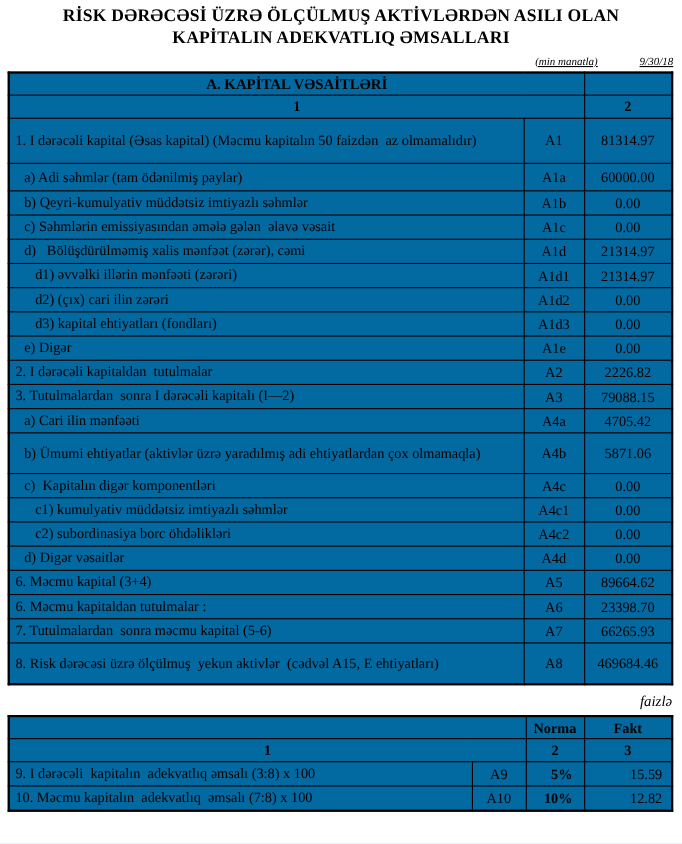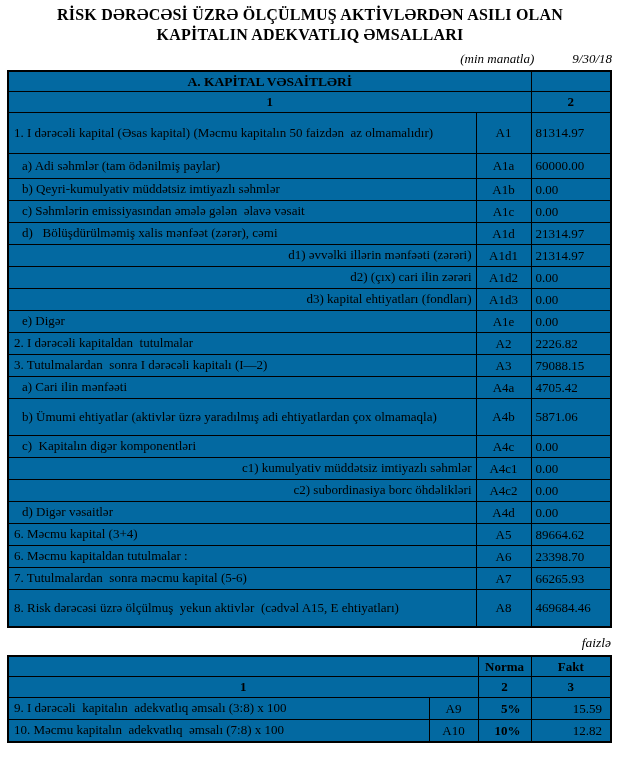--- a/index.html
+++ b/index.html
@@ -19,22 +19,23 @@
     line-height:1.28;
     padding-top:5px;
     letter-spacing:0.2px;
   }
 
   .meta-row {
     display:flex;
     justify-content:flex-end;
     align-items:baseline;
     font-style:italic;
-    font-size:13px;
+    font-size:10px;
     margin:5px 8px 3px 0;
+    text-decoration:underline;
   }
   .meta-spacer { width:38px; }
 
   table {
     border-collapse:collapse;
     table-layout:fixed;
     margin-left:7px;
     width:605px;
     background:#0369a1;
     border:2px solid #000;
@@ -52,26 +53,26 @@
   tr.l  { height:37px; }
   tr.xl { height:41px; }
   thead tr { height:21px; }
 
   .sec-header { text-align:center; font-weight:bold; font-size:13.5px; }
   .col-num    { text-align:center; font-weight:bold; }
 
   td.label { white-space:pre-wrap; line-height:1.15; }
   td.label.ind0 { padding-left:5px; }
   td.label.ind1 { padding-left:13px; }
-  td.label.ind2 { padding-left:13px;text-align:right; }
+  td.label.ind2 { padding-left:23px; }
 
   .b { font-weight:normal; }
 
   td.code  { text-align:center; }
-  td.value { text-align:left; padding-right:4px; }
+  td.value { text-align:center; padding-right:4px; }
   td.norma { text-align:right; padding-right:10px; font-weight:bold; }
   td.fakt  { text-align:right; padding-right:8px; }
 
   .percent-note {
     text-align:right;
     font-style:italic;
     font-size:13.5px;
     margin:7px 9px 4px 0;
   }
   .ratio-table { margin-top:2px; }

